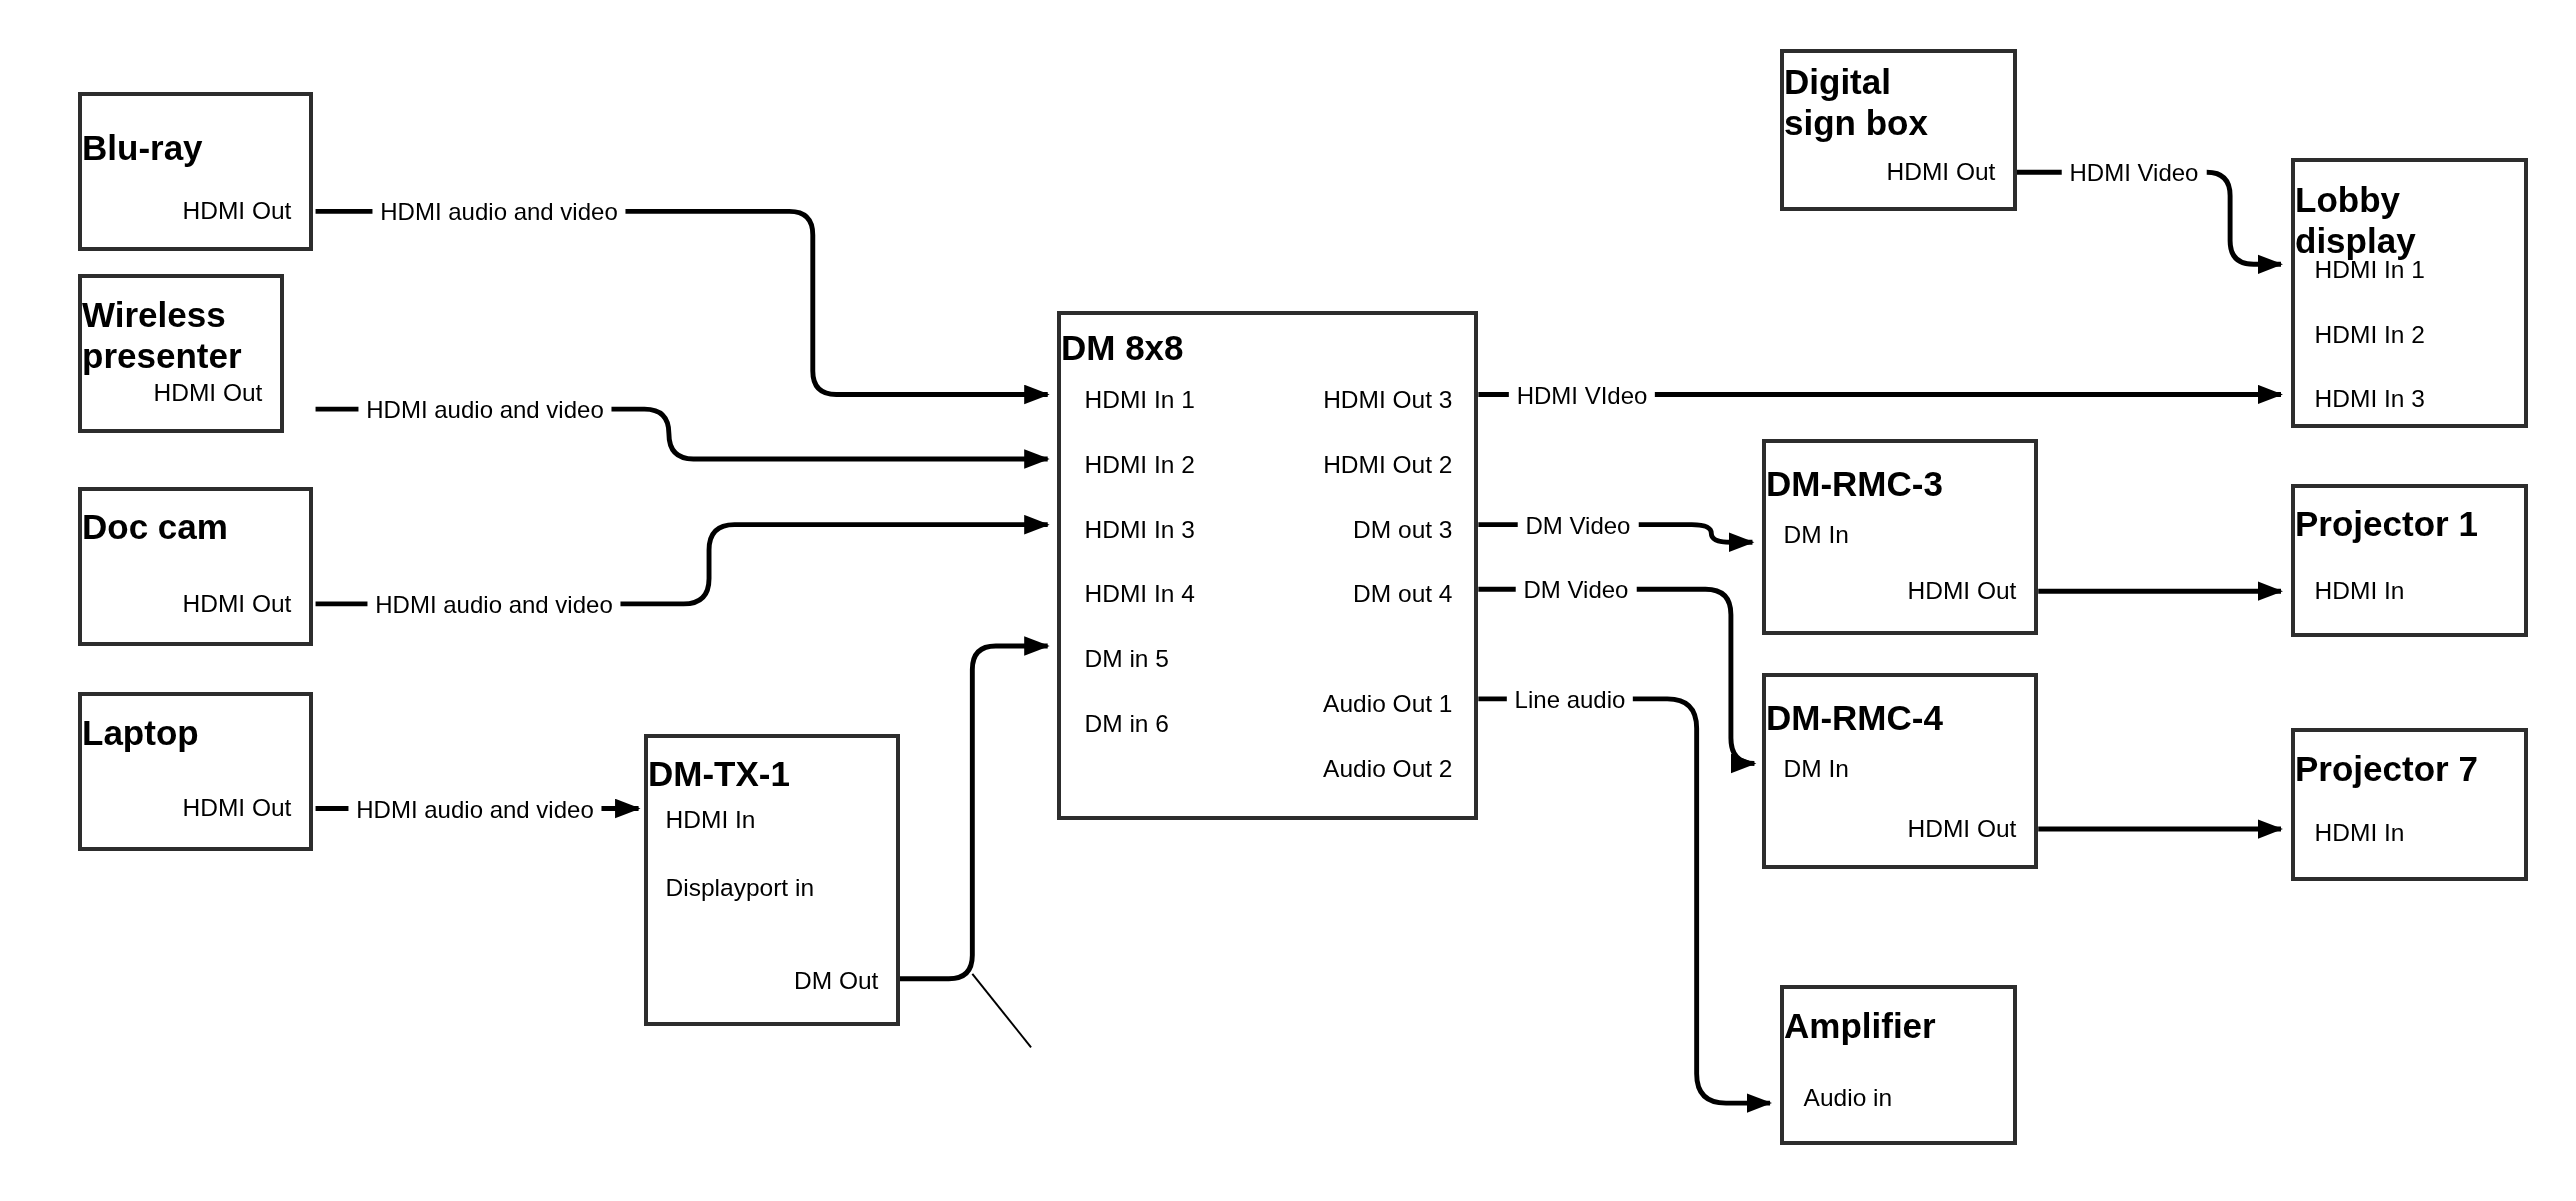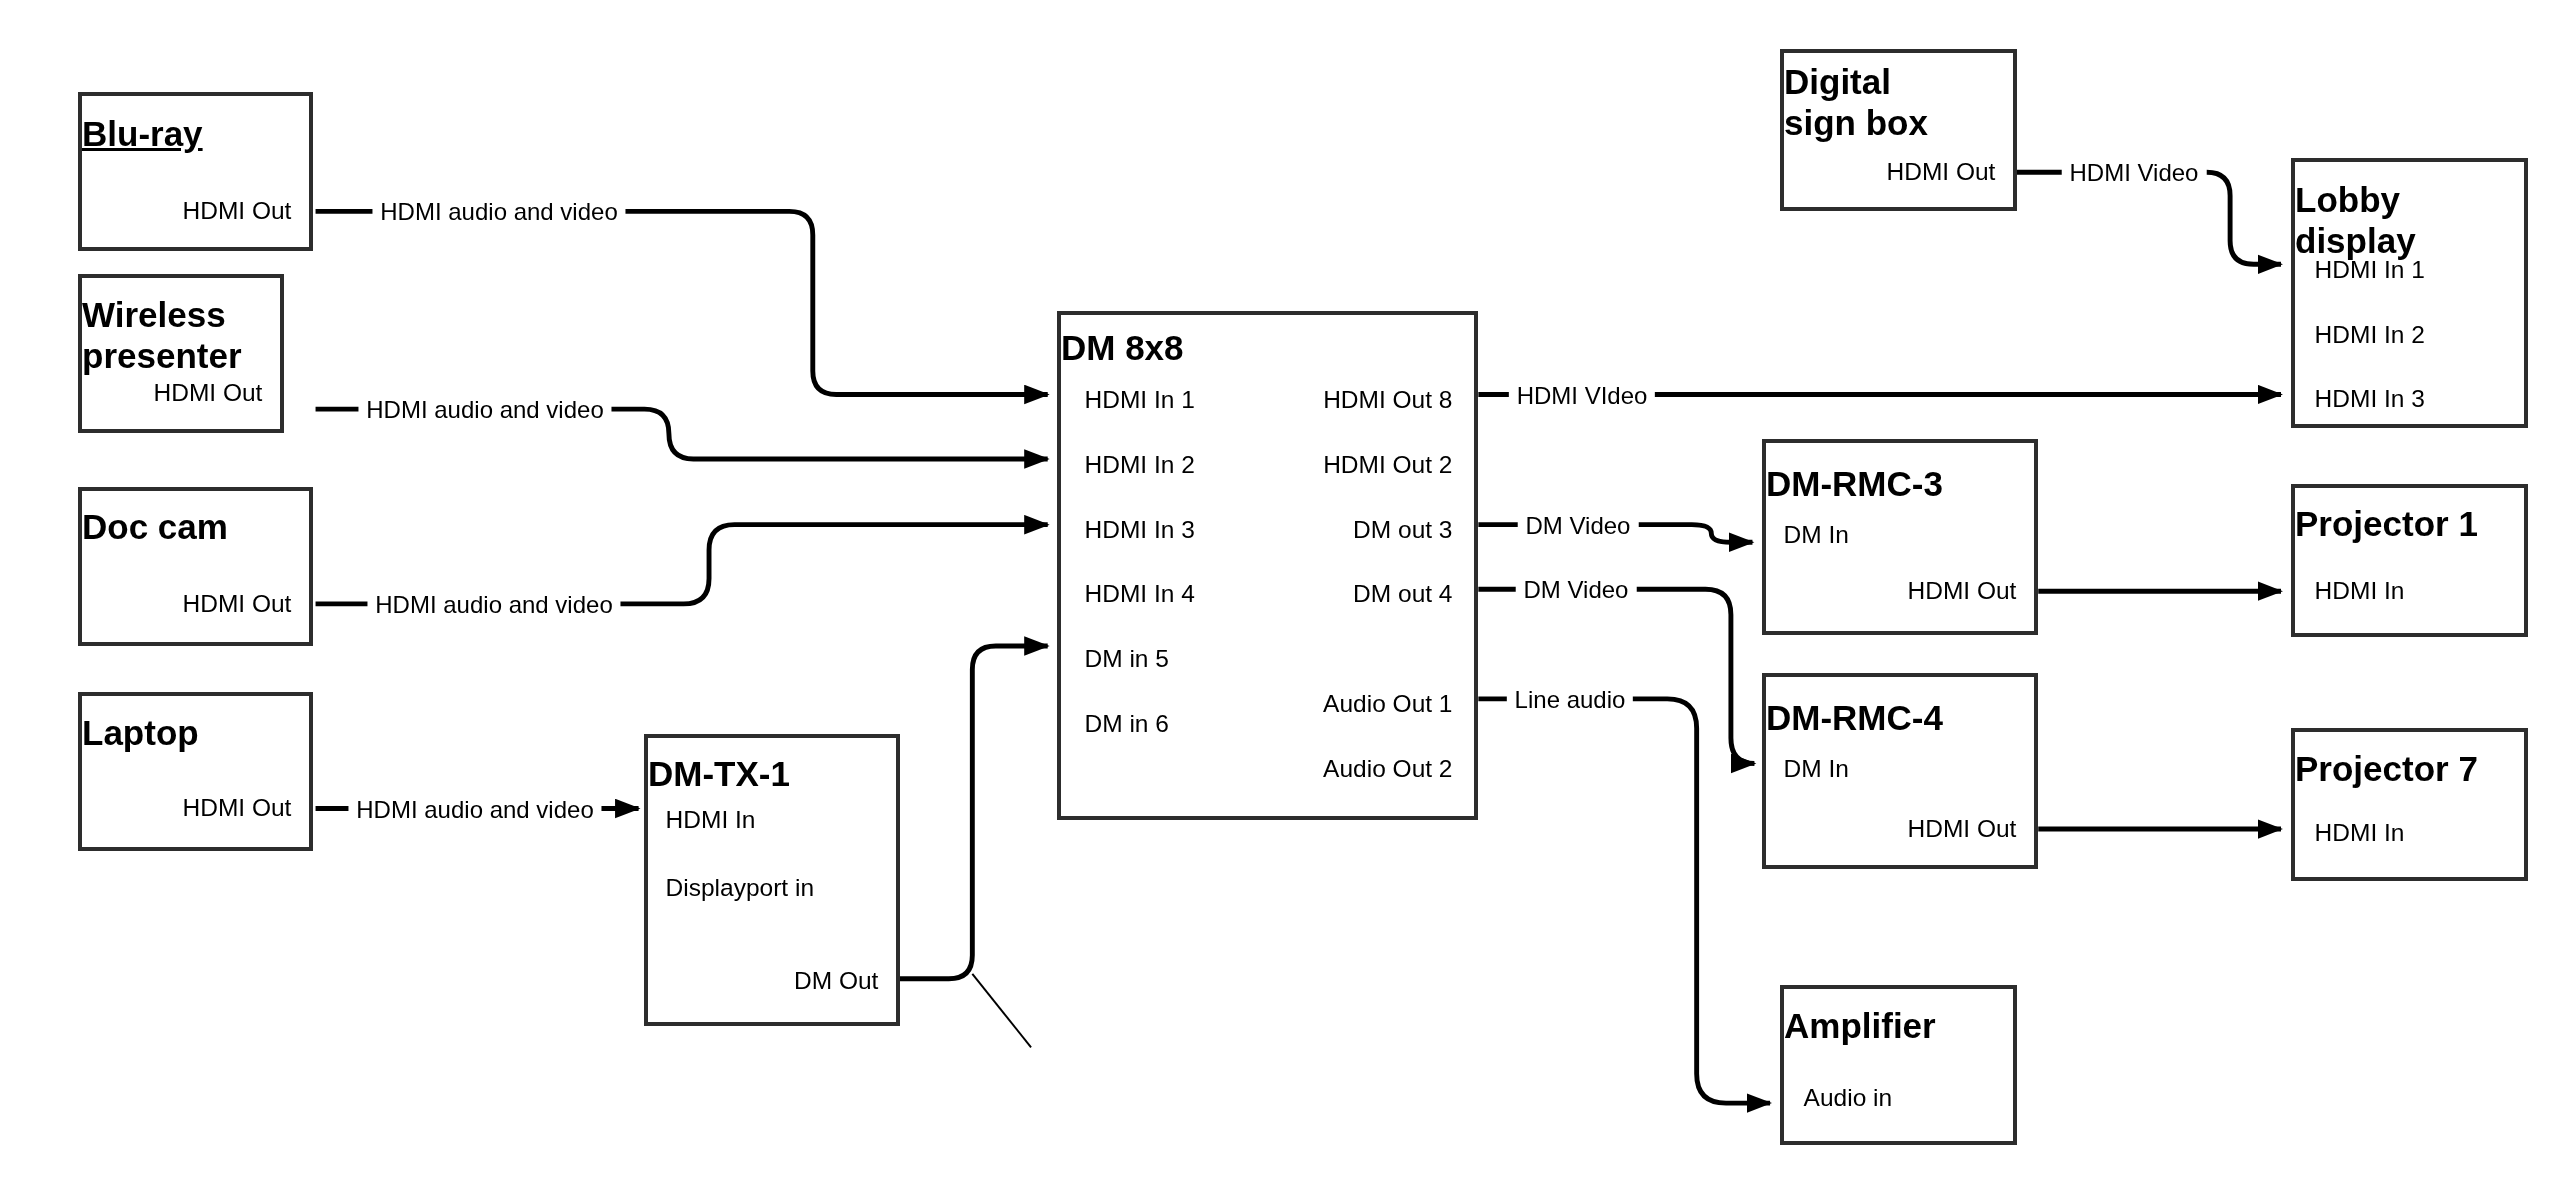--- a/index.html
+++ b/index.html
@@ -52,21 +52,21 @@
       <path d="M 1510 536 H 1728 Q 1748 536 1748 545 Q 1748 554 1768 554 H 1790" marker-end="url(#arrow)"></path>
       <path d="M 1510 602 H 1742 Q 1768 602 1768 628 V 754 Q 1768 780 1792 780" marker-end="url(#arrow)"></path>
       <path d="M 2082 604 H 2330" marker-end="url(#arrow)"></path>
       <path d="M 2082 847 H 2330" marker-end="url(#arrow)"></path>
       <path d="M 1510 714 H 1703 Q 1733 714 1733 744 V 1097 Q 1733 1127 1763 1127 H 1808" marker-end="url(#arrow)"></path>
     </g>
     <path d="M 993 995 L 1053 1070" fill="none" stroke="#000" stroke-width="2"></path>
   </svg>
 
   <div class="node" style="left:78px;top:92px;width:235px;height:159px;">
-    <div class="node-title" style="top:17px;text-decoration:underline;">Blu-ray</div>
+    <div class="node-title" style="top:31px;">Blu-ray</div>
     <div class="port port--right" style="top:100px;">HDMI Out</div>
   </div>
 
   <div class="node" style="left:78px;top:274px;width:206px;height:159px;">
     <div class="node-title" style="top:15.7px;">
       <span class="tw" style="max-width:157px;">Wireless presenter</span>
     </div>
     <div class="port port--right" style="top:100px;">HDMI Out</div>
   </div>
 
@@ -88,21 +88,21 @@
   </div>
 
   <div class="node" style="left:1057px;top:311px;width:421px;height:509px;">
     <div class="node-title" style="top:11.7px;">DM 8x8</div>
     <div class="port port--left" style="top:70px;left:23.5px;">HDMI In 1</div>
     <div class="port port--left" style="top:135px;left:23.5px;">HDMI In 2</div>
     <div class="port port--left" style="top:200px;left:23.5px;">HDMI In 3</div>
     <div class="port port--left" style="top:264px;left:23.5px;">HDMI In 4</div>
     <div class="port port--left" style="top:329px;left:23.5px;">DM in 5</div>
     <div class="port port--left" style="top:394px;left:23.5px;">DM in 6</div>
-    <div class="port port--right" style="top:70px;right:21.5px;">HDMI Out 8</div>
+    <div class="port port--right" style="top:70px;right:21.5px;">HDMI Out 3</div>
     <div class="port port--right" style="top:135px;right:21.5px;">HDMI Out 2</div>
     <div class="port port--right" style="top:200px;right:21.5px;">DM out 3</div>
     <div class="port port--right" style="top:264px;right:21.5px;">DM out 4</div>
     <div class="port port--right" style="top:374px;right:21.5px;">Audio Out 1</div>
     <div class="port port--right" style="top:439px;right:21.5px;">Audio Out 2</div>
   </div>
 
   <div class="node" style="left:1780px;top:49px;width:237px;height:162px;">
     <div class="node-title" style="top:7.8px;">
       <span class="tw" style="max-width:166px;">Digital sign box</span>

